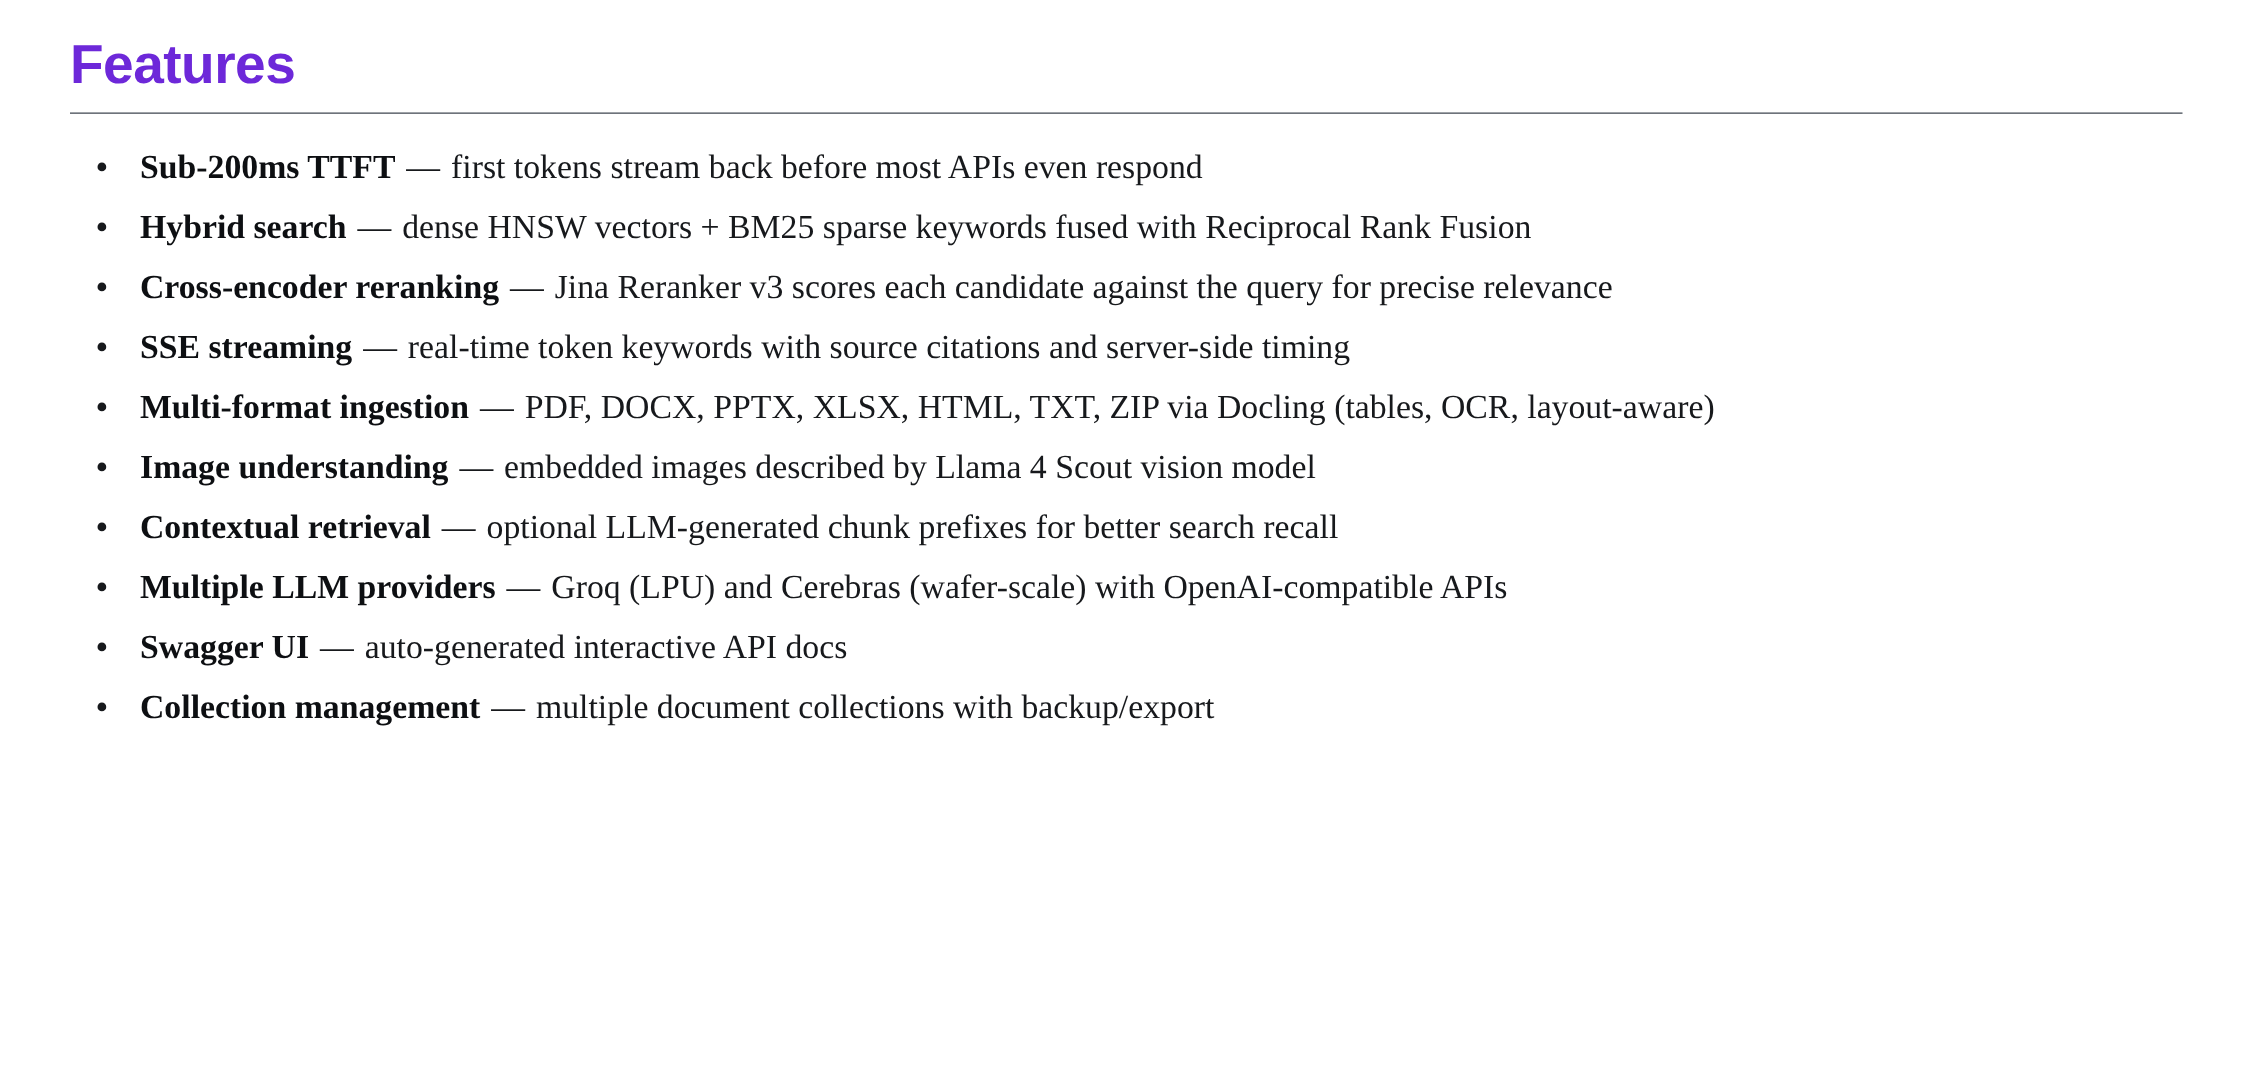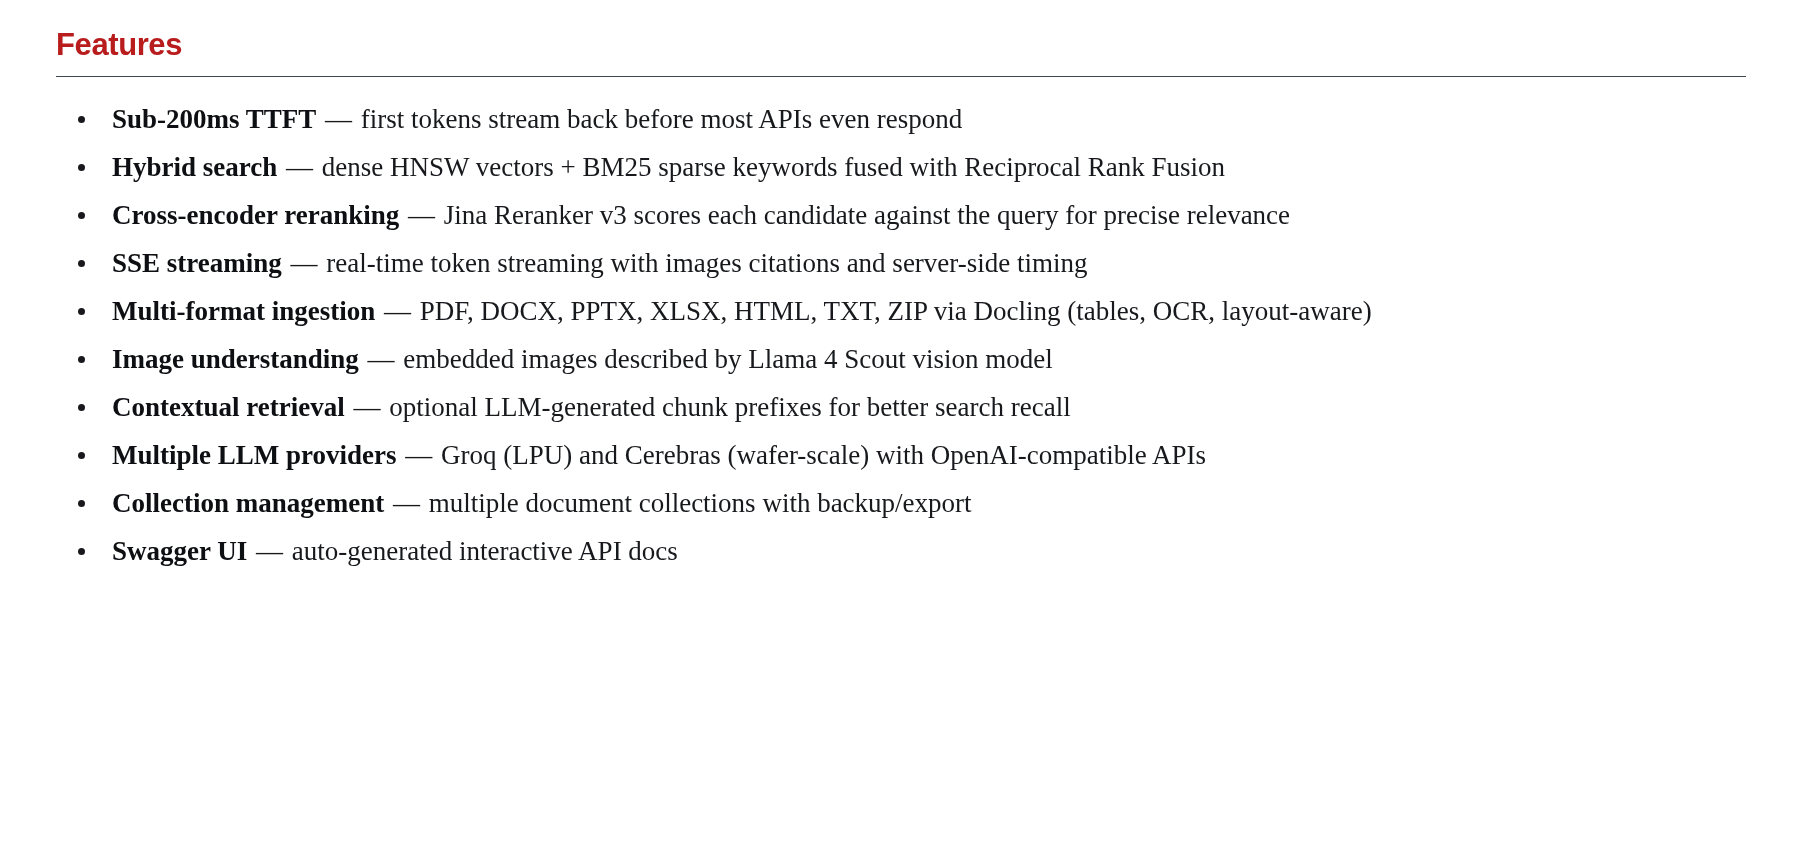--- a/index.html
+++ b/index.html
@@ -17,27 +17,27 @@
     overflow: hidden;
   }
   .page {
     box-sizing: border-box;
     width: 1802px;
     height: 852px;
     padding: 28px 56px 0 56px;
     background: #ffffff;
   }
   .page-title {
-    font-size: 31px;
+    font-size: 44px;
     font-weight: 700;
     letter-spacing: -0.4px;
     line-height: 1.1;
     margin: 0;
     padding: 0 0 14px 0;
-    color: #b91c1c;
+    color: #6d28d9;
   }
   .title-rule {
     height: 1px;
     width: 100%;
     background: #3f4650;
     margin: 0 0 26px 0;
   }
   .feature-list {
     list-style: none;
     margin: 0;
@@ -86,22 +86,22 @@
 
   <h1 class="page-title">Features</h1>
 
   <div class="title-rule"></div>
 
   <ul class="feature-list">
 
   <li class="feature-item"><span class="bullet-dot"></span><span class="feature-term">Sub-200ms TTFT</span><span class="feature-dash"> — </span><span class="feature-desc">first tokens stream back before most APIs even respond</span></li>
       <li class="feature-item"><span class="bullet-dot"></span><span class="feature-term">Hybrid search</span><span class="feature-dash"> — </span><span class="feature-desc">dense HNSW vectors + BM25 sparse keywords fused with Reciprocal Rank Fusion</span></li>
       <li class="feature-item"><span class="bullet-dot"></span><span class="feature-term">Cross-encoder reranking</span><span class="feature-dash"> — </span><span class="feature-desc">Jina Reranker v3 scores each candidate against the query for precise relevance</span></li>
-      <li class="feature-item"><span class="bullet-dot"></span><span class="feature-term">SSE streaming</span><span class="feature-dash"> — </span><span class="feature-desc">real-time token streaming with images citations and server-side timing</span></li>
+      <li class="feature-item"><span class="bullet-dot"></span><span class="feature-term">SSE streaming</span><span class="feature-dash"> — </span><span class="feature-desc">real-time token keywords with source citations and server-side timing</span></li>
       <li class="feature-item"><span class="bullet-dot"></span><span class="feature-term">Multi-format ingestion</span><span class="feature-dash"> — </span><span class="feature-desc">PDF, DOCX, PPTX, XLSX, HTML, TXT, ZIP via Docling (tables, OCR, layout-aware)</span></li>
       <li class="feature-item"><span class="bullet-dot"></span><span class="feature-term">Image understanding</span><span class="feature-dash"> — </span><span class="feature-desc">embedded images described by Llama 4 Scout vision model</span></li>
       <li class="feature-item"><span class="bullet-dot"></span><span class="feature-term">Contextual retrieval</span><span class="feature-dash"> — </span><span class="feature-desc">optional LLM-generated chunk prefixes for better search recall</span></li>
       <li class="feature-item"><span class="bullet-dot"></span><span class="feature-term">Multiple LLM providers</span><span class="feature-dash"> — </span><span class="feature-desc">Groq (LPU) and Cerebras (wafer-scale) with OpenAI-compatible APIs</span></li>
+      <li class="feature-item"><span class="bullet-dot"></span><span class="feature-term">Swagger UI</span><span class="feature-dash"> — </span><span class="feature-desc">auto-generated interactive API docs</span></li>
       <li class="feature-item"><span class="bullet-dot"></span><span class="feature-term">Collection management</span><span class="feature-dash"> — </span><span class="feature-desc">multiple document collections with backup/export</span></li>
-      <li class="feature-item"><span class="bullet-dot"></span><span class="feature-term">Swagger UI</span><span class="feature-dash"> — </span><span class="feature-desc">auto-generated interactive API docs</span></li>
     </ul>
 
 </div>
 
 </body></html>

